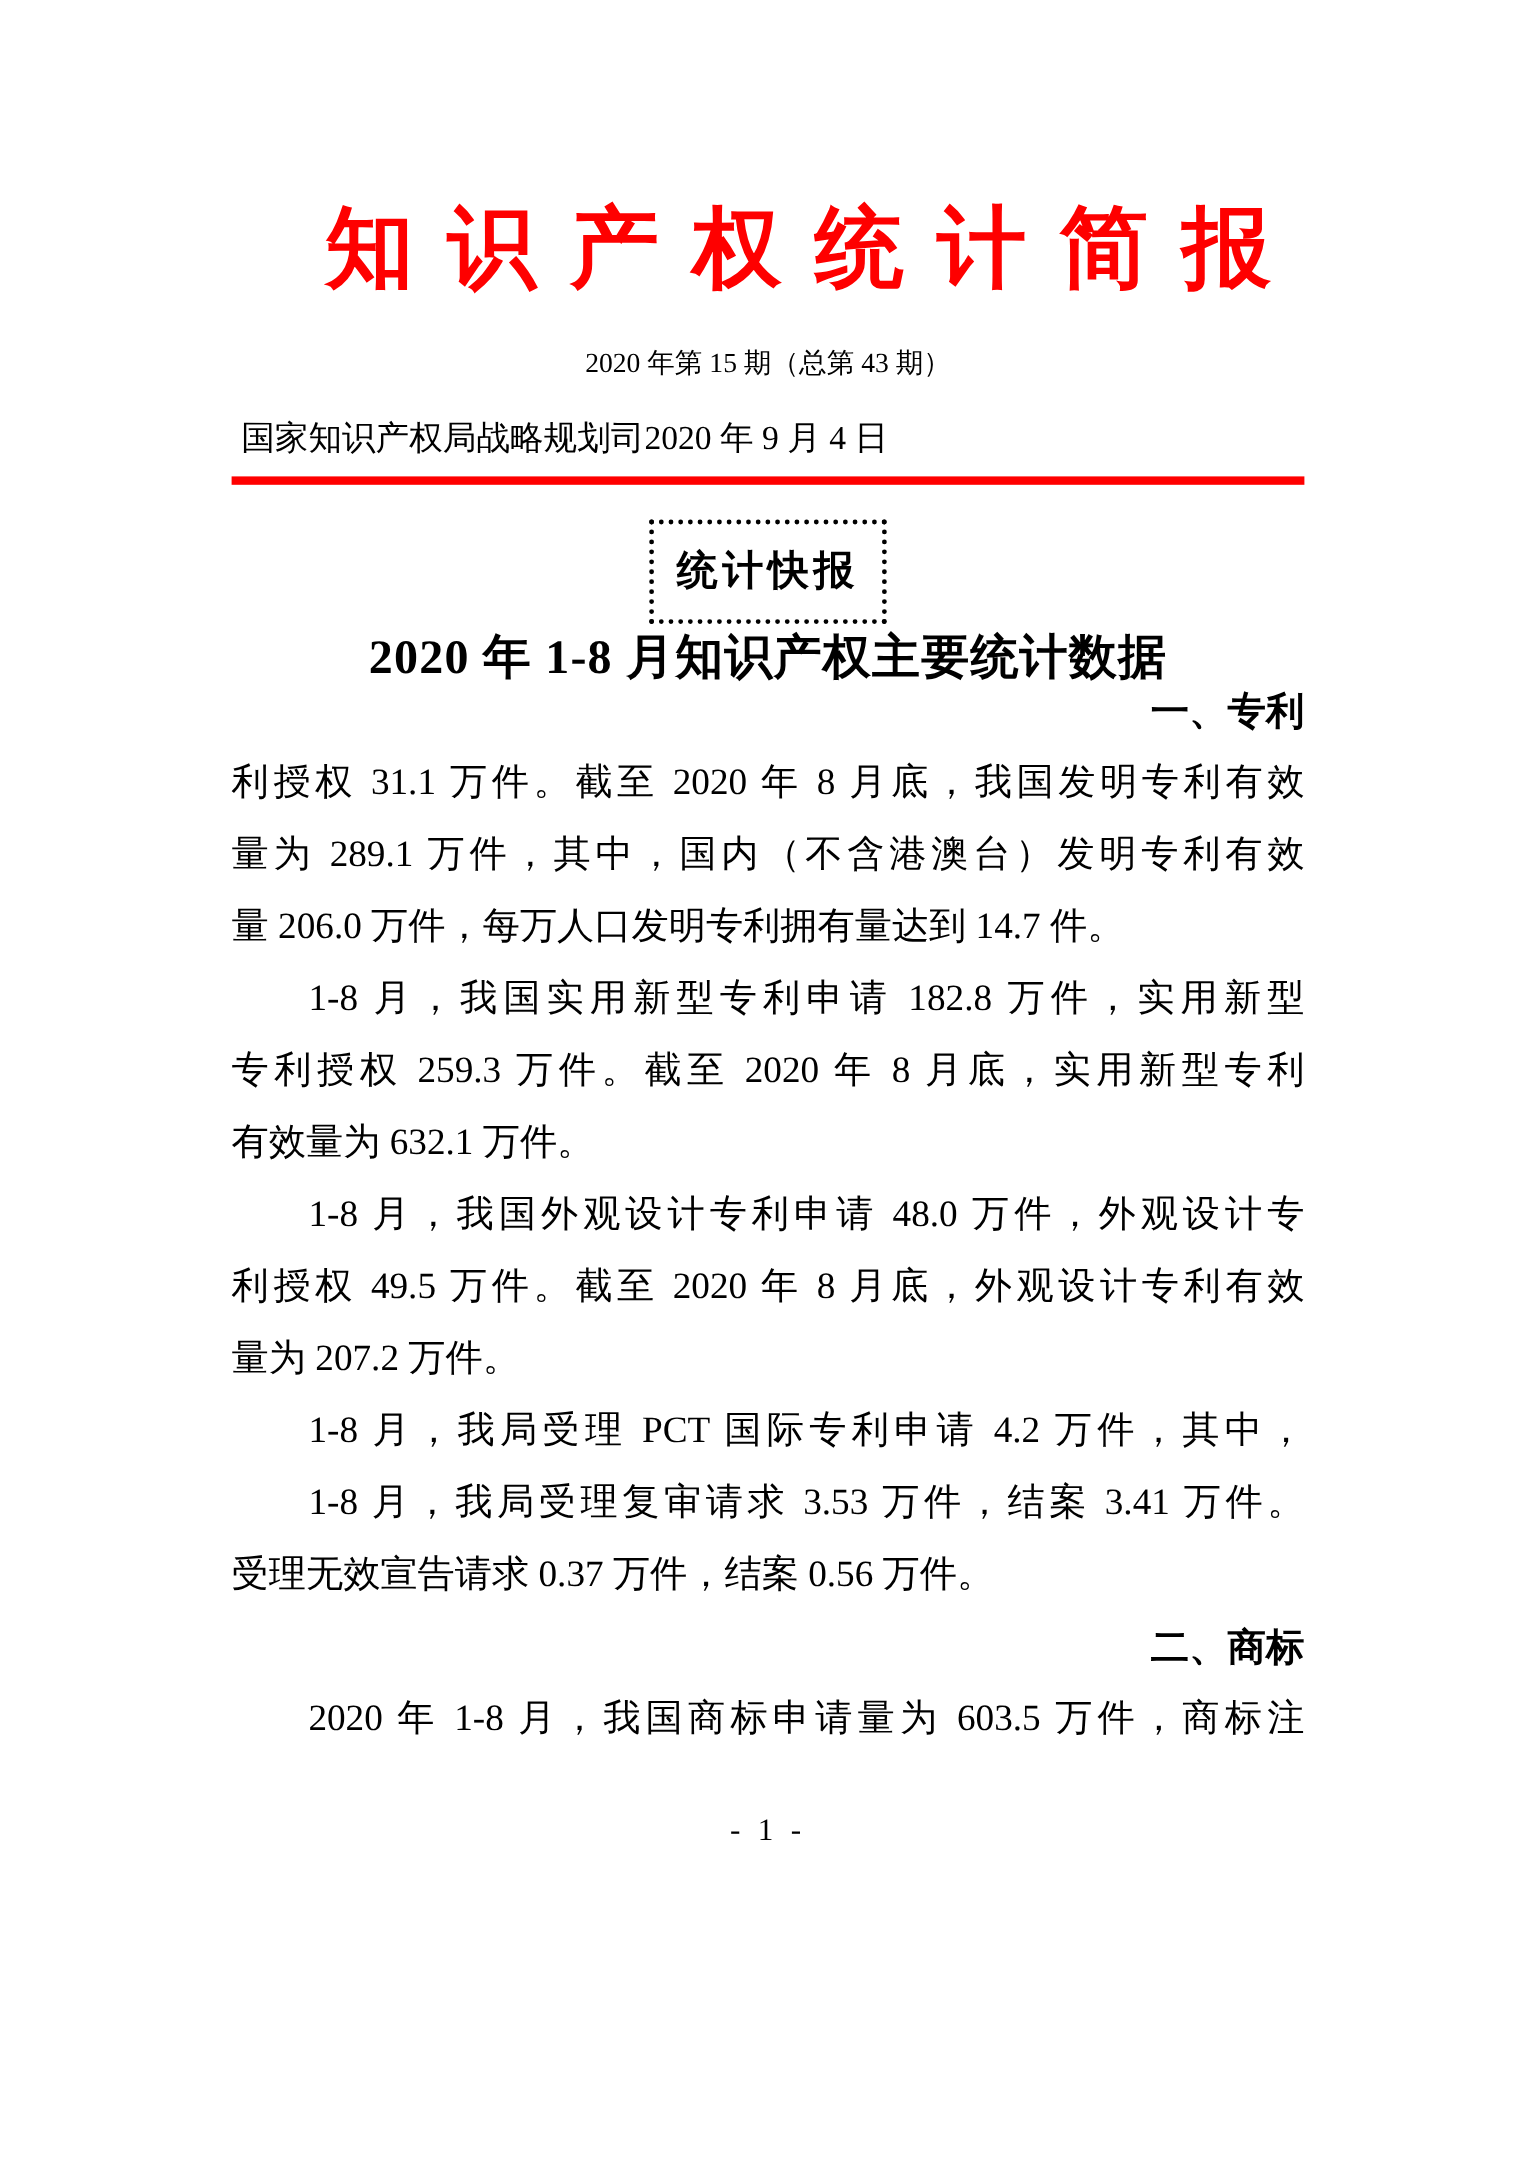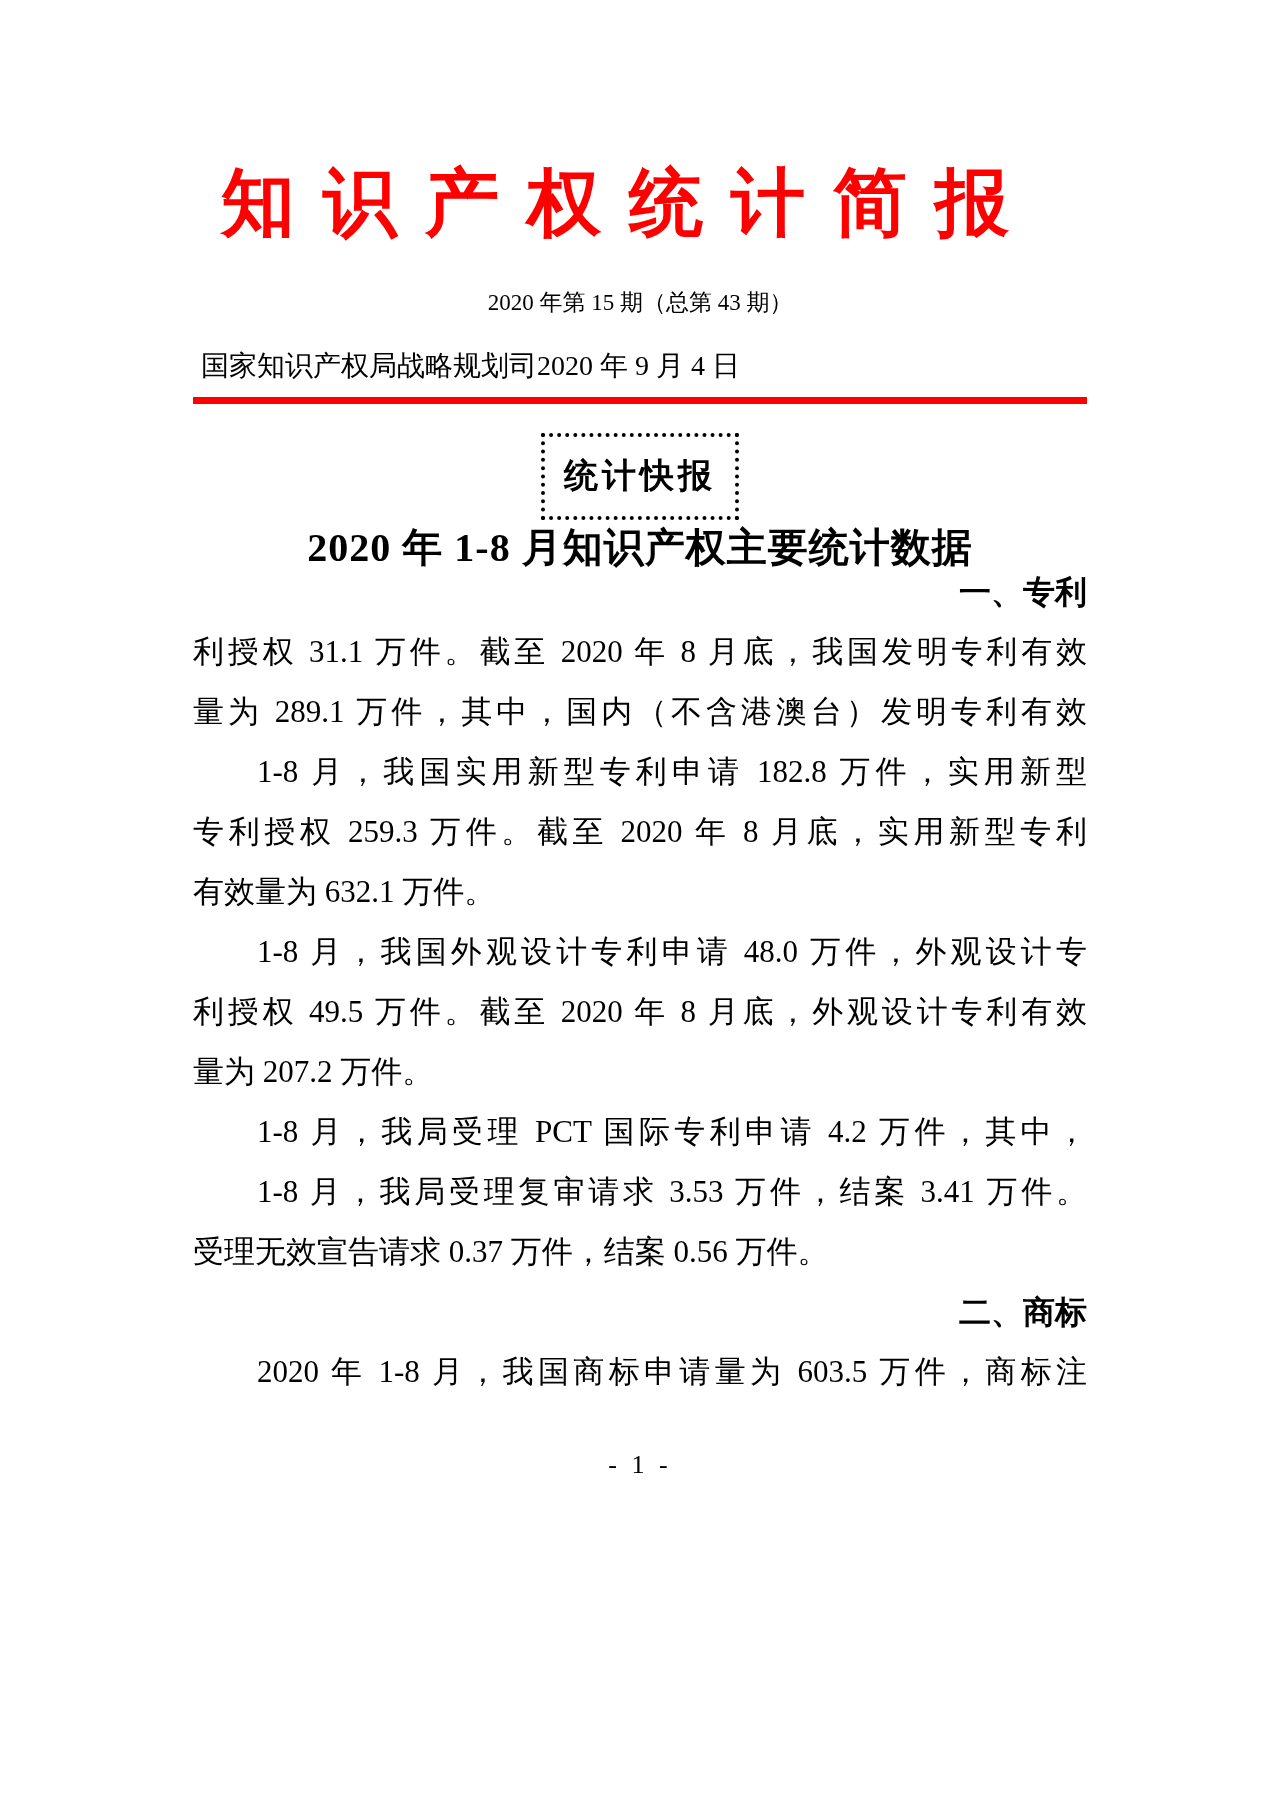--- a/index.html
+++ b/index.html
@@ -7,28 +7,28 @@
   body {
     width:1280px; height:1810px;
     font-family:"Liberation Serif","DejaVu Serif",serif;
     color:#000;
     overflow:hidden;
   }
   .inner { margin:0 193px; }
 
   .masthead-title {
     margin-top:168px;
-    text-align:left;
+    text-align:right;
     font-size:74px;
     font-weight:bold;
     line-height:1.1;
     color:#fe0000;
     letter-spacing:28px;
     padding-left:28px;
-    font-family:Liberation Mono, monospace;
+    font-family:Liberation Serif, serif;
   }
   .issue-line {
     margin-top:40px;
     text-align:center;
     font-size:23px;
     line-height:1.2;
   }
   .pub-row {
     margin-top:32px;
     display:flex;
@@ -118,20 +118,21 @@
 
   <div class="flash-row">
     <div class="flash-badge">统计快报</div>
     <div class="headline">2020 年 1-8 月知识产权主要统计数据</div>
   </div>
 
   <div class="content">
     <div class="line h2">一、专利</div>
     <div class="line jl">利授权 31.1 万件。截至 2020 年 8 月底，我国发明专利有效</div>
     <div class="line jl">量为 289.1 万件，其中，国内（不含港澳台）发明专利有效</div>
+    <div class="line jl last">量 206.0 万件，每万人口发明专利拥有量达到 14.7 件。</div>
     <div class="line jl first">1-8 月，我国实用新型专利申请 182.8 万件，实用新型</div>
     <div class="line jl">专利授权 259.3 万件。截至 2020 年 8 月底，实用新型专利</div>
     <div class="line jl last">有效量为 632.1 万件。</div>
     <div class="line jl first">1-8 月，我国外观设计专利申请 48.0 万件，外观设计专</div>
     <div class="line jl">利授权 49.5 万件。截至 2020 年 8 月底，外观设计专利有效</div>
     <div class="line jl last">量为 207.2 万件。</div>
     <div class="line jl first">1-8 月，我局受理 PCT 国际专利申请 4.2 万件，其中，</div>
     <div class="line jl first">1-8 月，我局受理复审请求 3.53 万件，结案 3.41 万件。</div>
     <div class="line jl last">受理无效宣告请求 0.37 万件，结案 0.56 万件。</div>
     <div class="line h2">二、商标</div>

